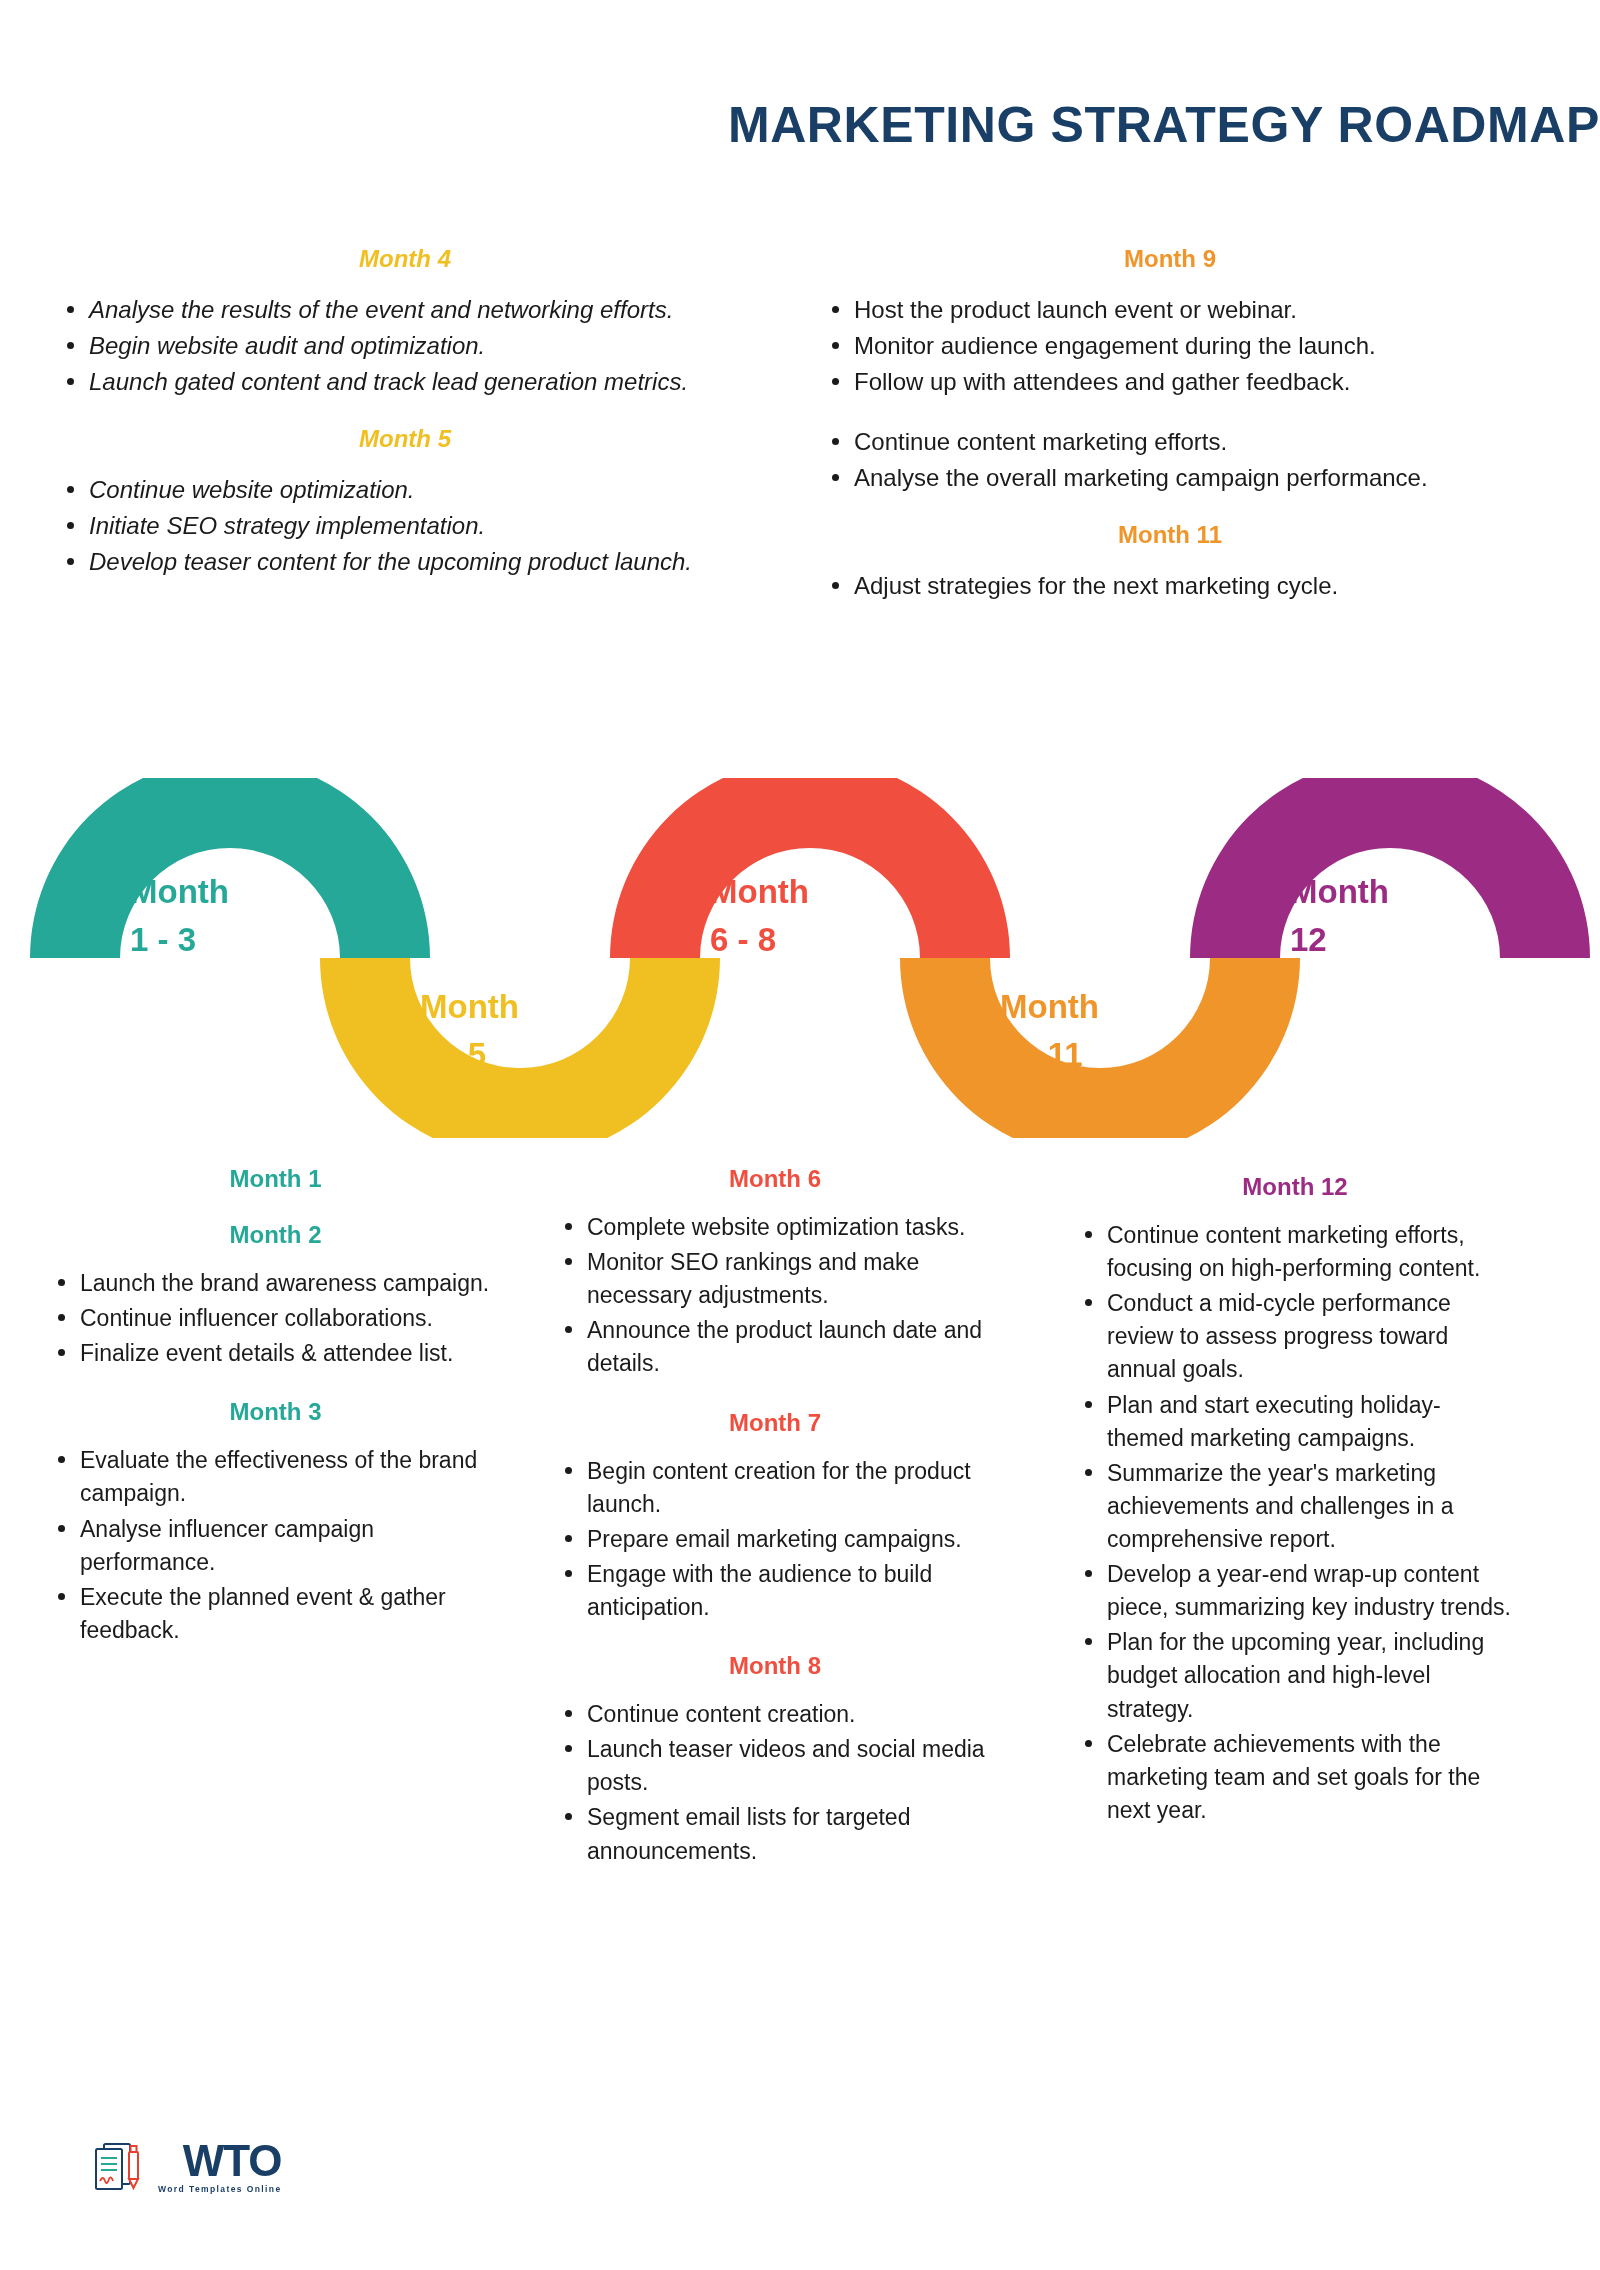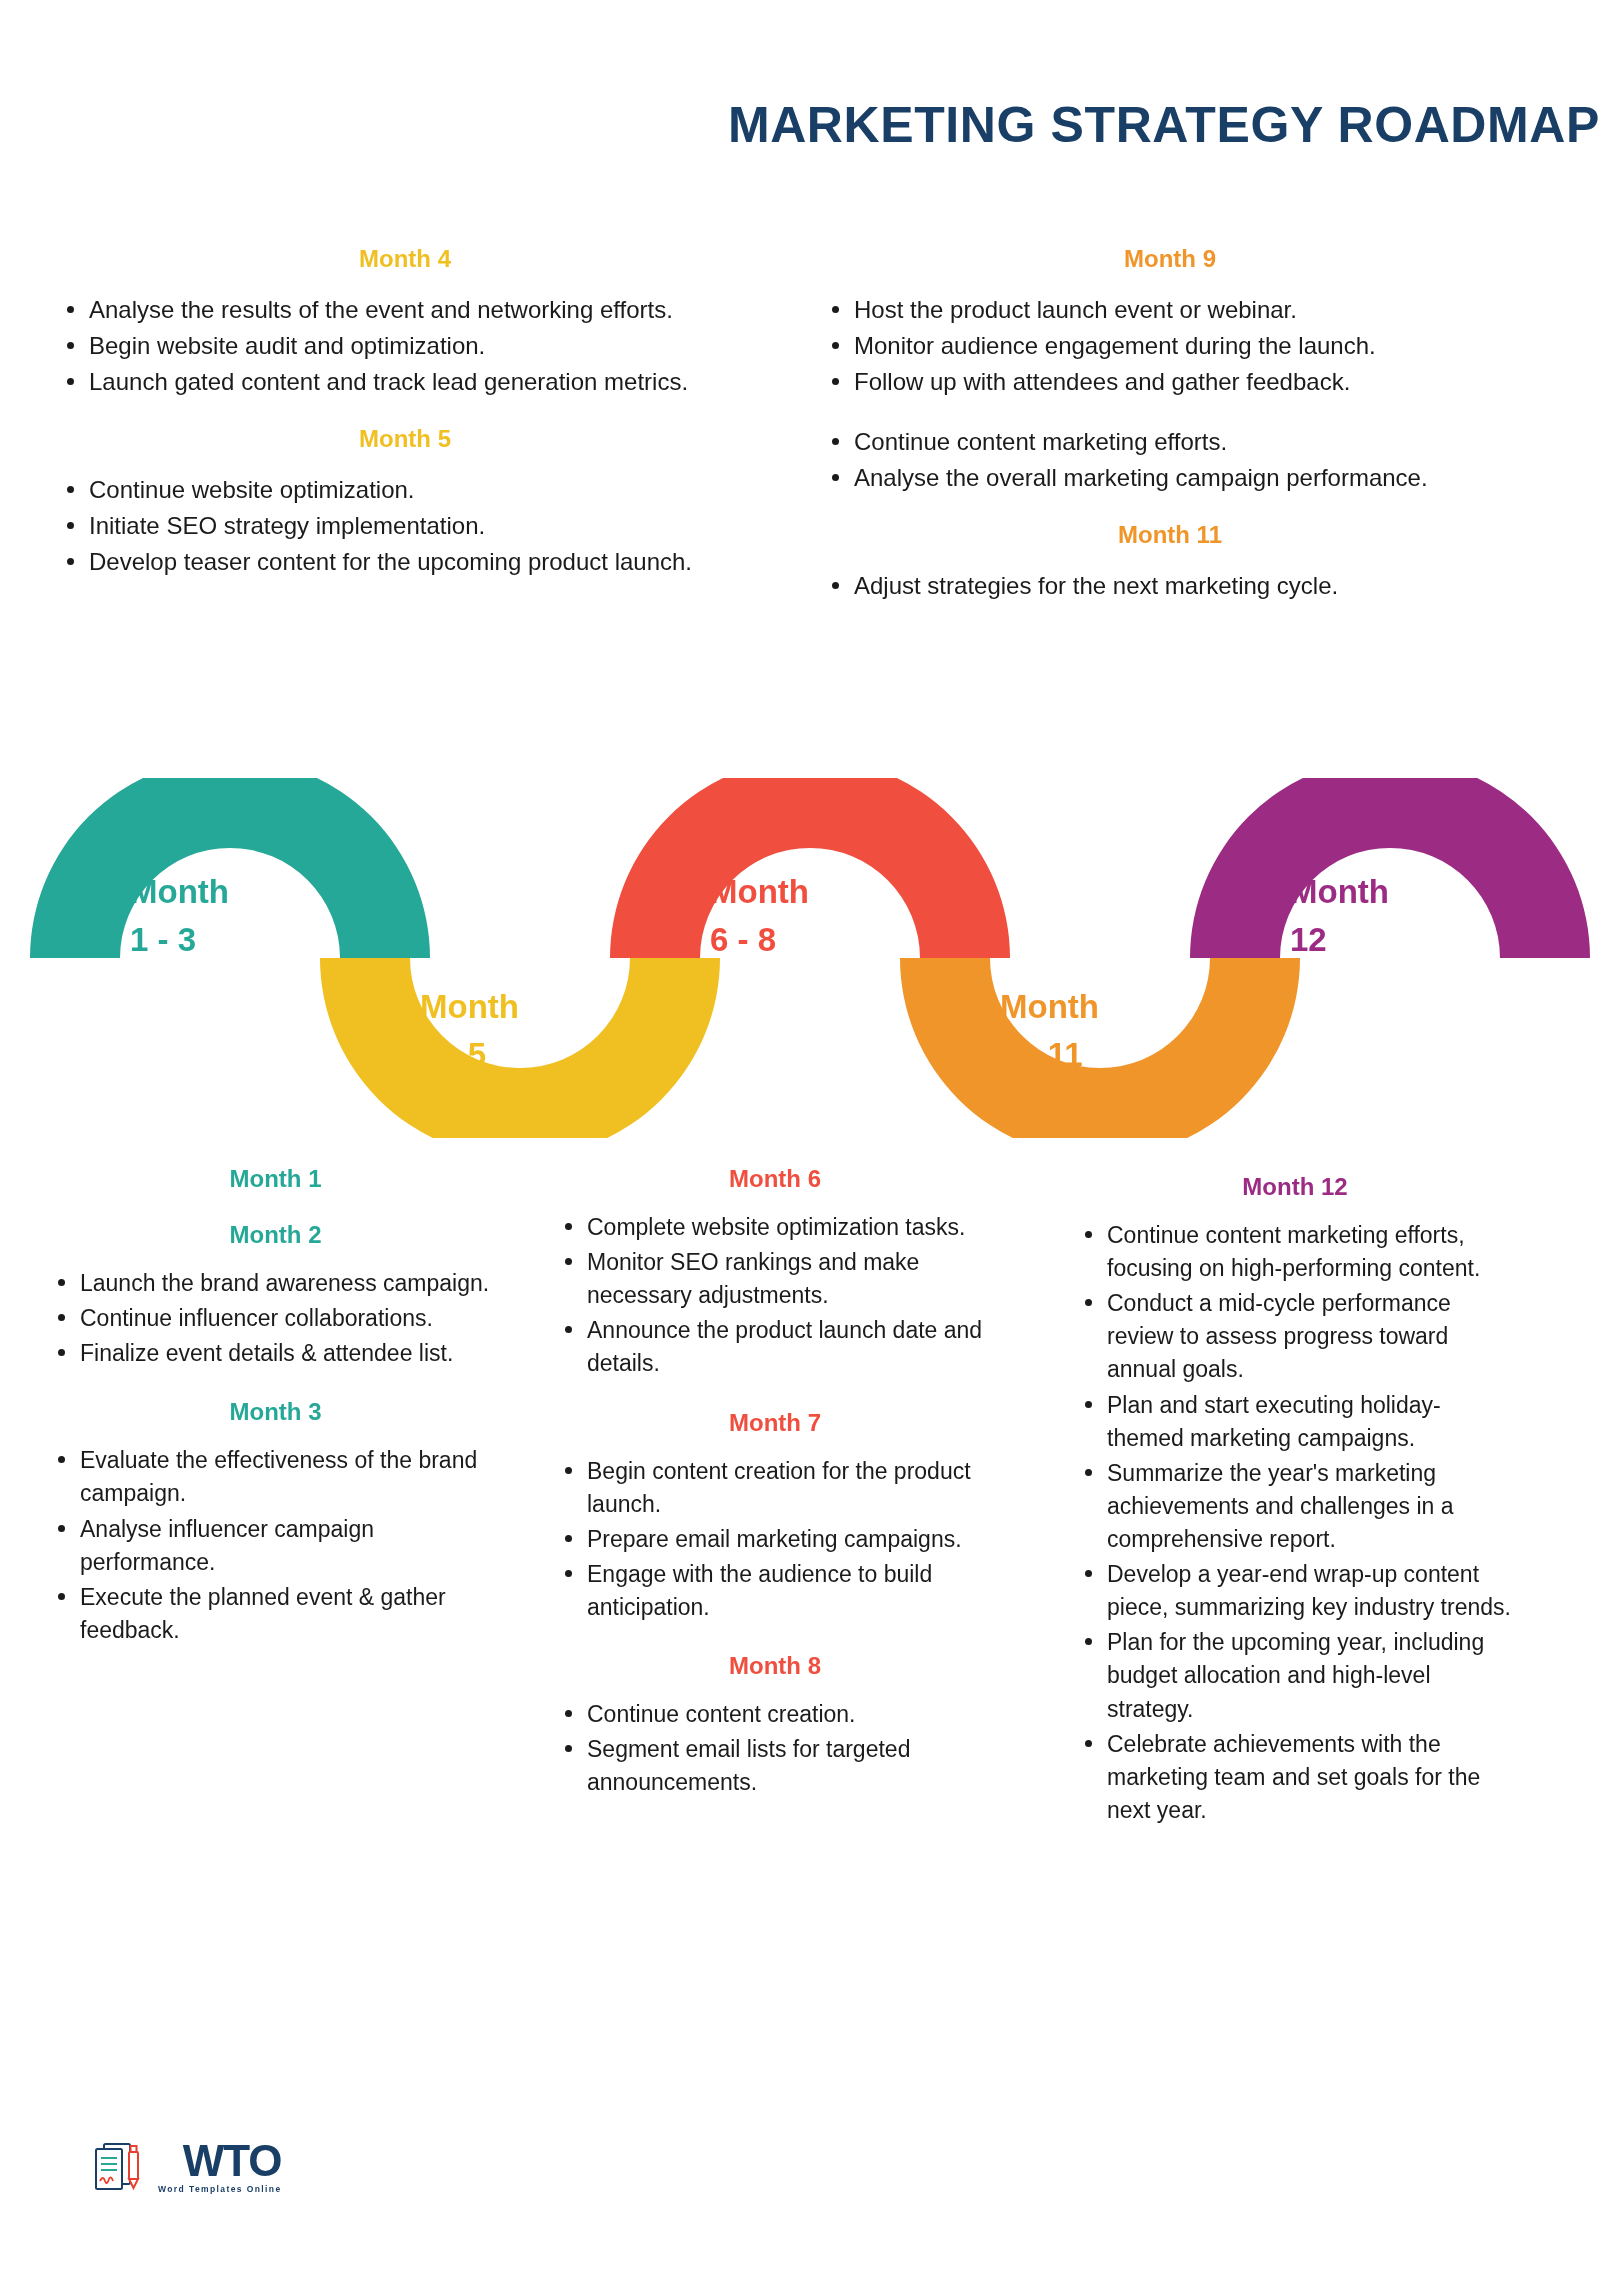--- a/index.html
+++ b/index.html
@@ -36,21 +36,21 @@
   ul.bullets li::before {
     content: "";
     position: absolute;
     left: 12px; top: 13px;
     width: 7px; height: 7px;
     border-radius: 50%;
     background: #1b1b1b;
   }
 
   
-  .top-left  { position: absolute; top: 245px; left: 55px;  width: 700px; }
+  .top-left  { position: absolute; top: 245px; left: 55px;  width: 700px; font-style: italic; }
   .top-right { position: absolute; top: 245px; left: 820px; width: 700px; }
   .top-left .month-head, .top-right .month-head { margin-top: 0; }
   .top-left .blk + .blk, .top-right .blk + .blk { margin-top: 26px; }
   .top-left .blk + .blk .month-head,
   .top-right .blk + .blk .month-head { margin-bottom: 20px; }
 
   
   .wave-wrap {
     position: absolute; top: 778px; left: 0;
     width: 1600px; height: 360px;
@@ -232,20 +232,21 @@
           <ul class="bullets">
             <li>Begin content creation for the product launch.</li>
             <li>Prepare email marketing campaigns.</li>
             <li>Engage with the audience to build anticipation.</li>
           </ul>
         </div>
         <div class="blk">
           <div class="month-head" style="color: rgb(240, 78, 62);">Month 8</div>
           <ul class="bullets">
             <li>Continue content creation.</li>
+            <li>Launch teaser videos and social media posts.</li>
             <li>Segment email lists for targeted announcements.</li>
           </ul>
         </div>
       </div>
     <div class="col col-3">
         <div class="blk">
           <div class="month-head" style="color: rgb(156, 43, 131); margin-top: 8px;">Month 12</div>
           <ul class="bullets">
             <li>Continue content marketing efforts, focusing on high-performing content.</li>
             <li>Conduct a mid-cycle performance review to assess progress toward annual goals.</li>

